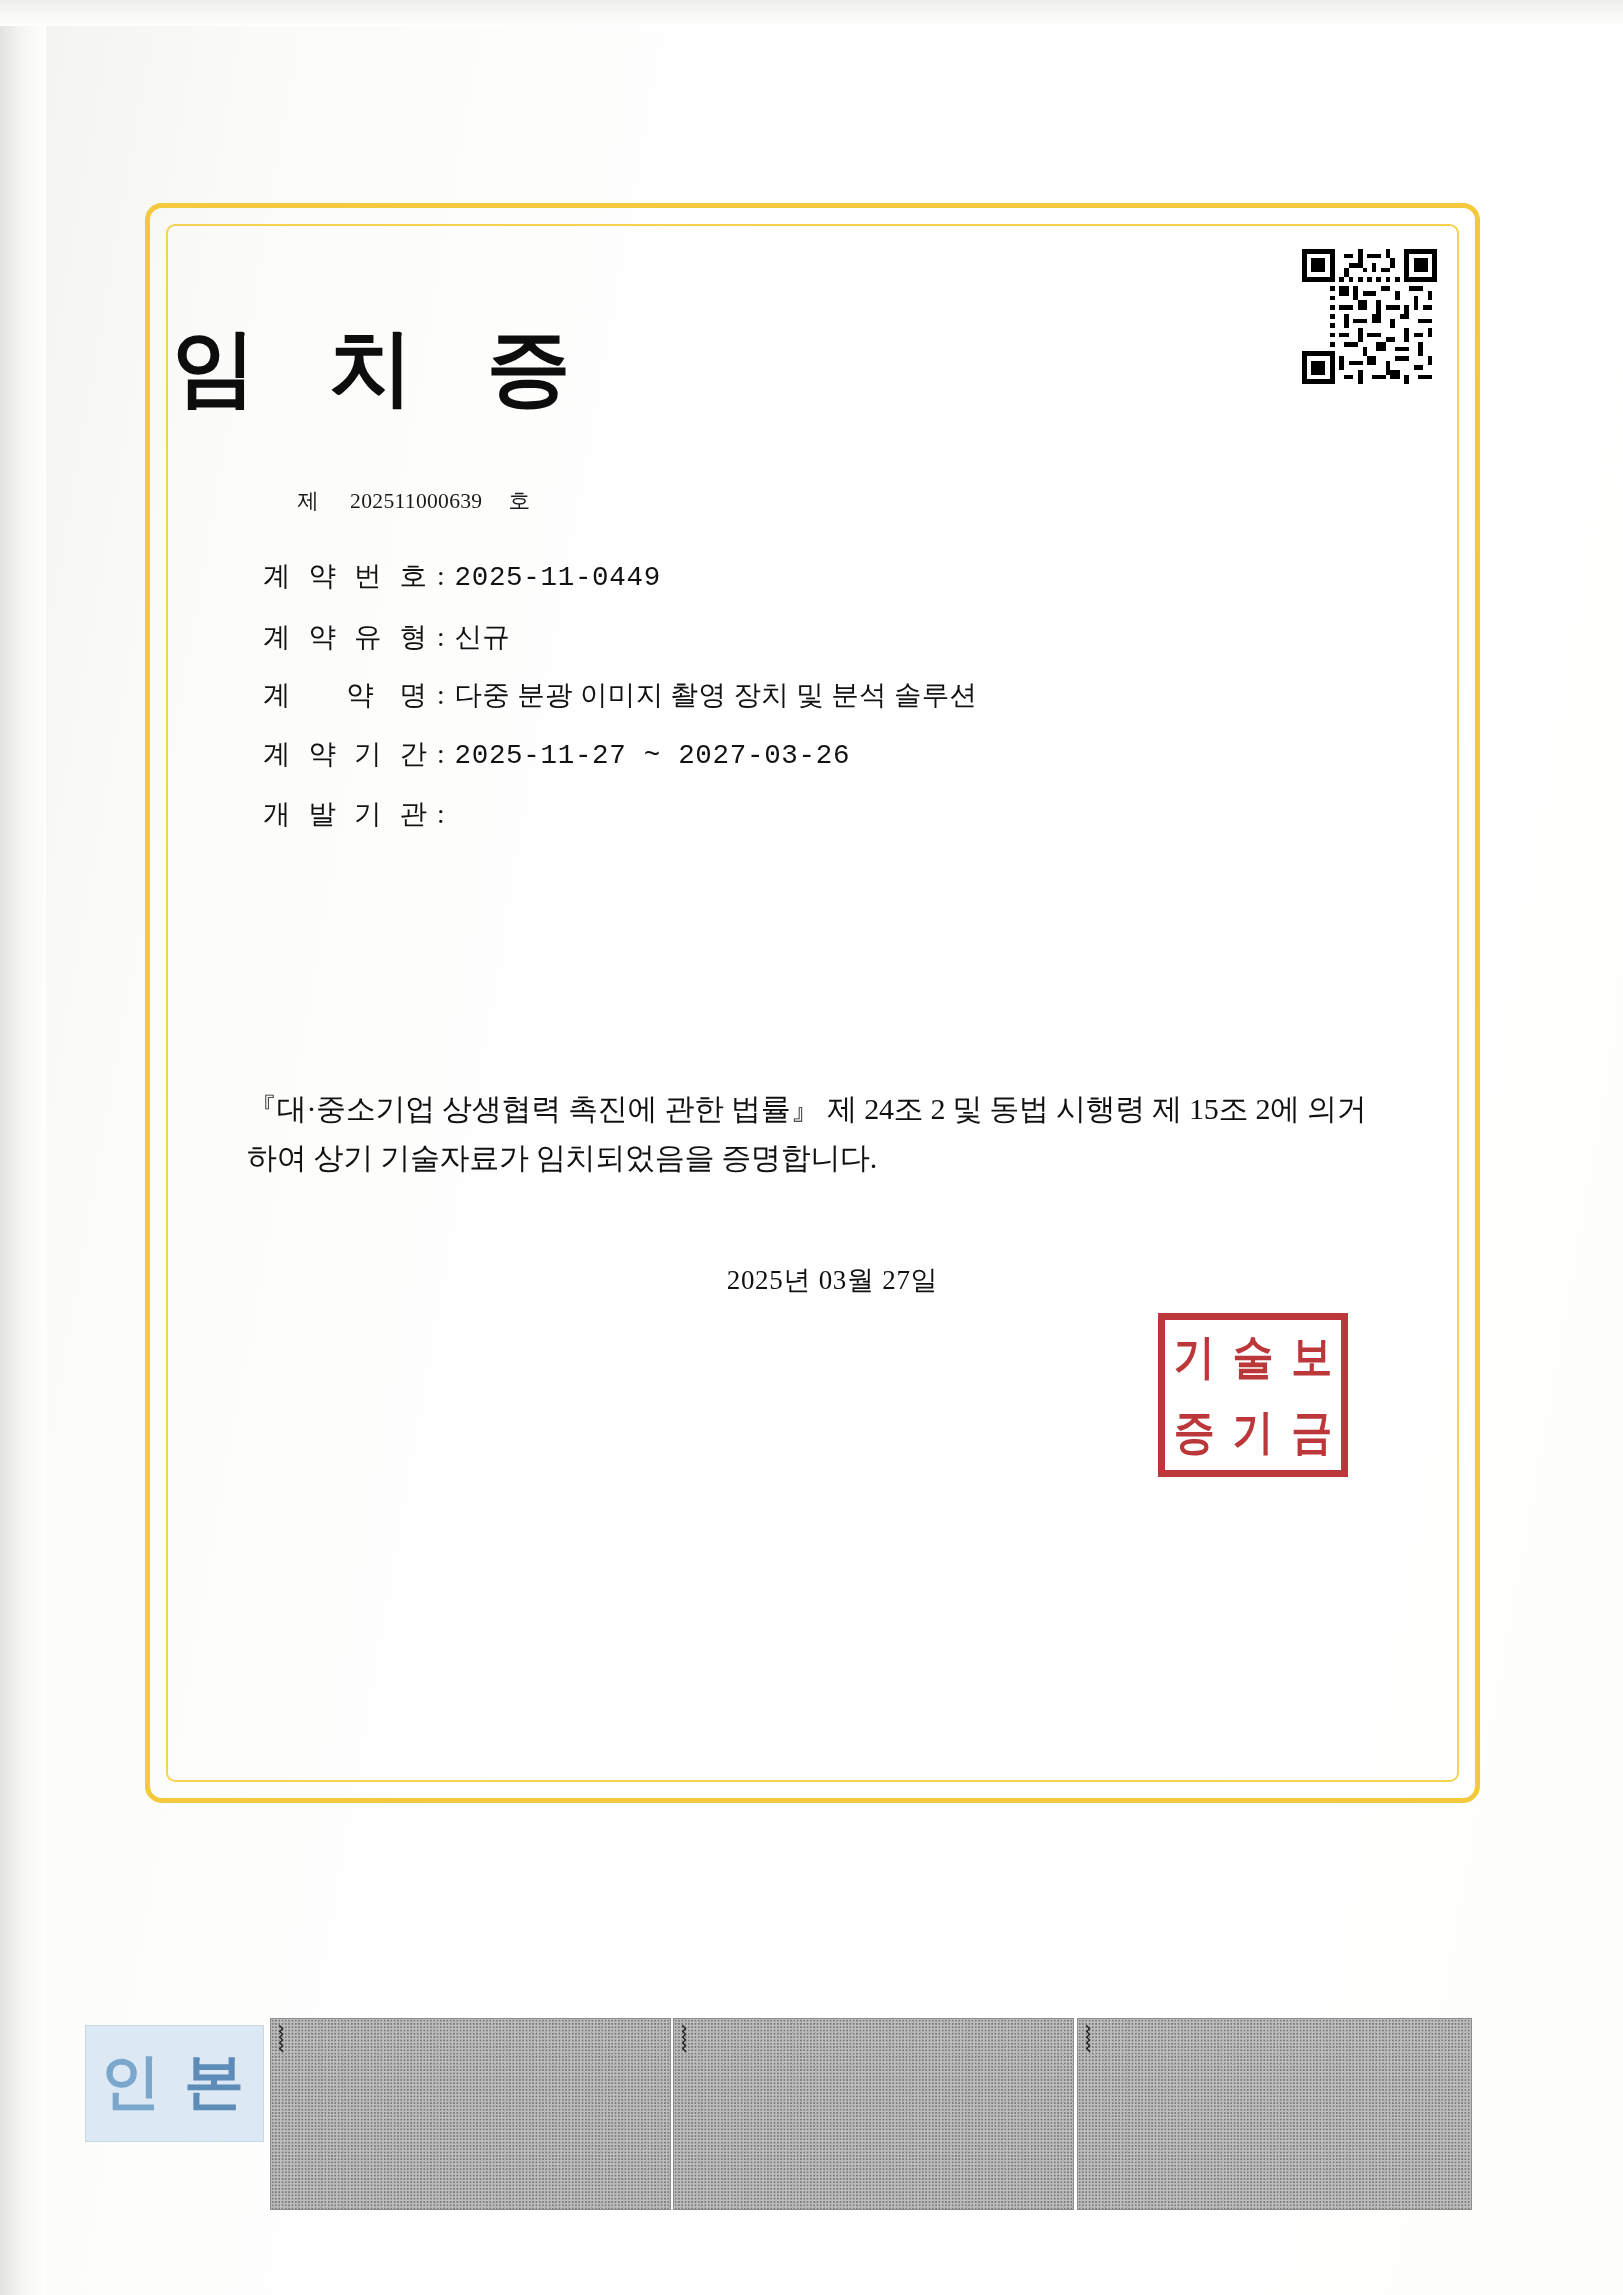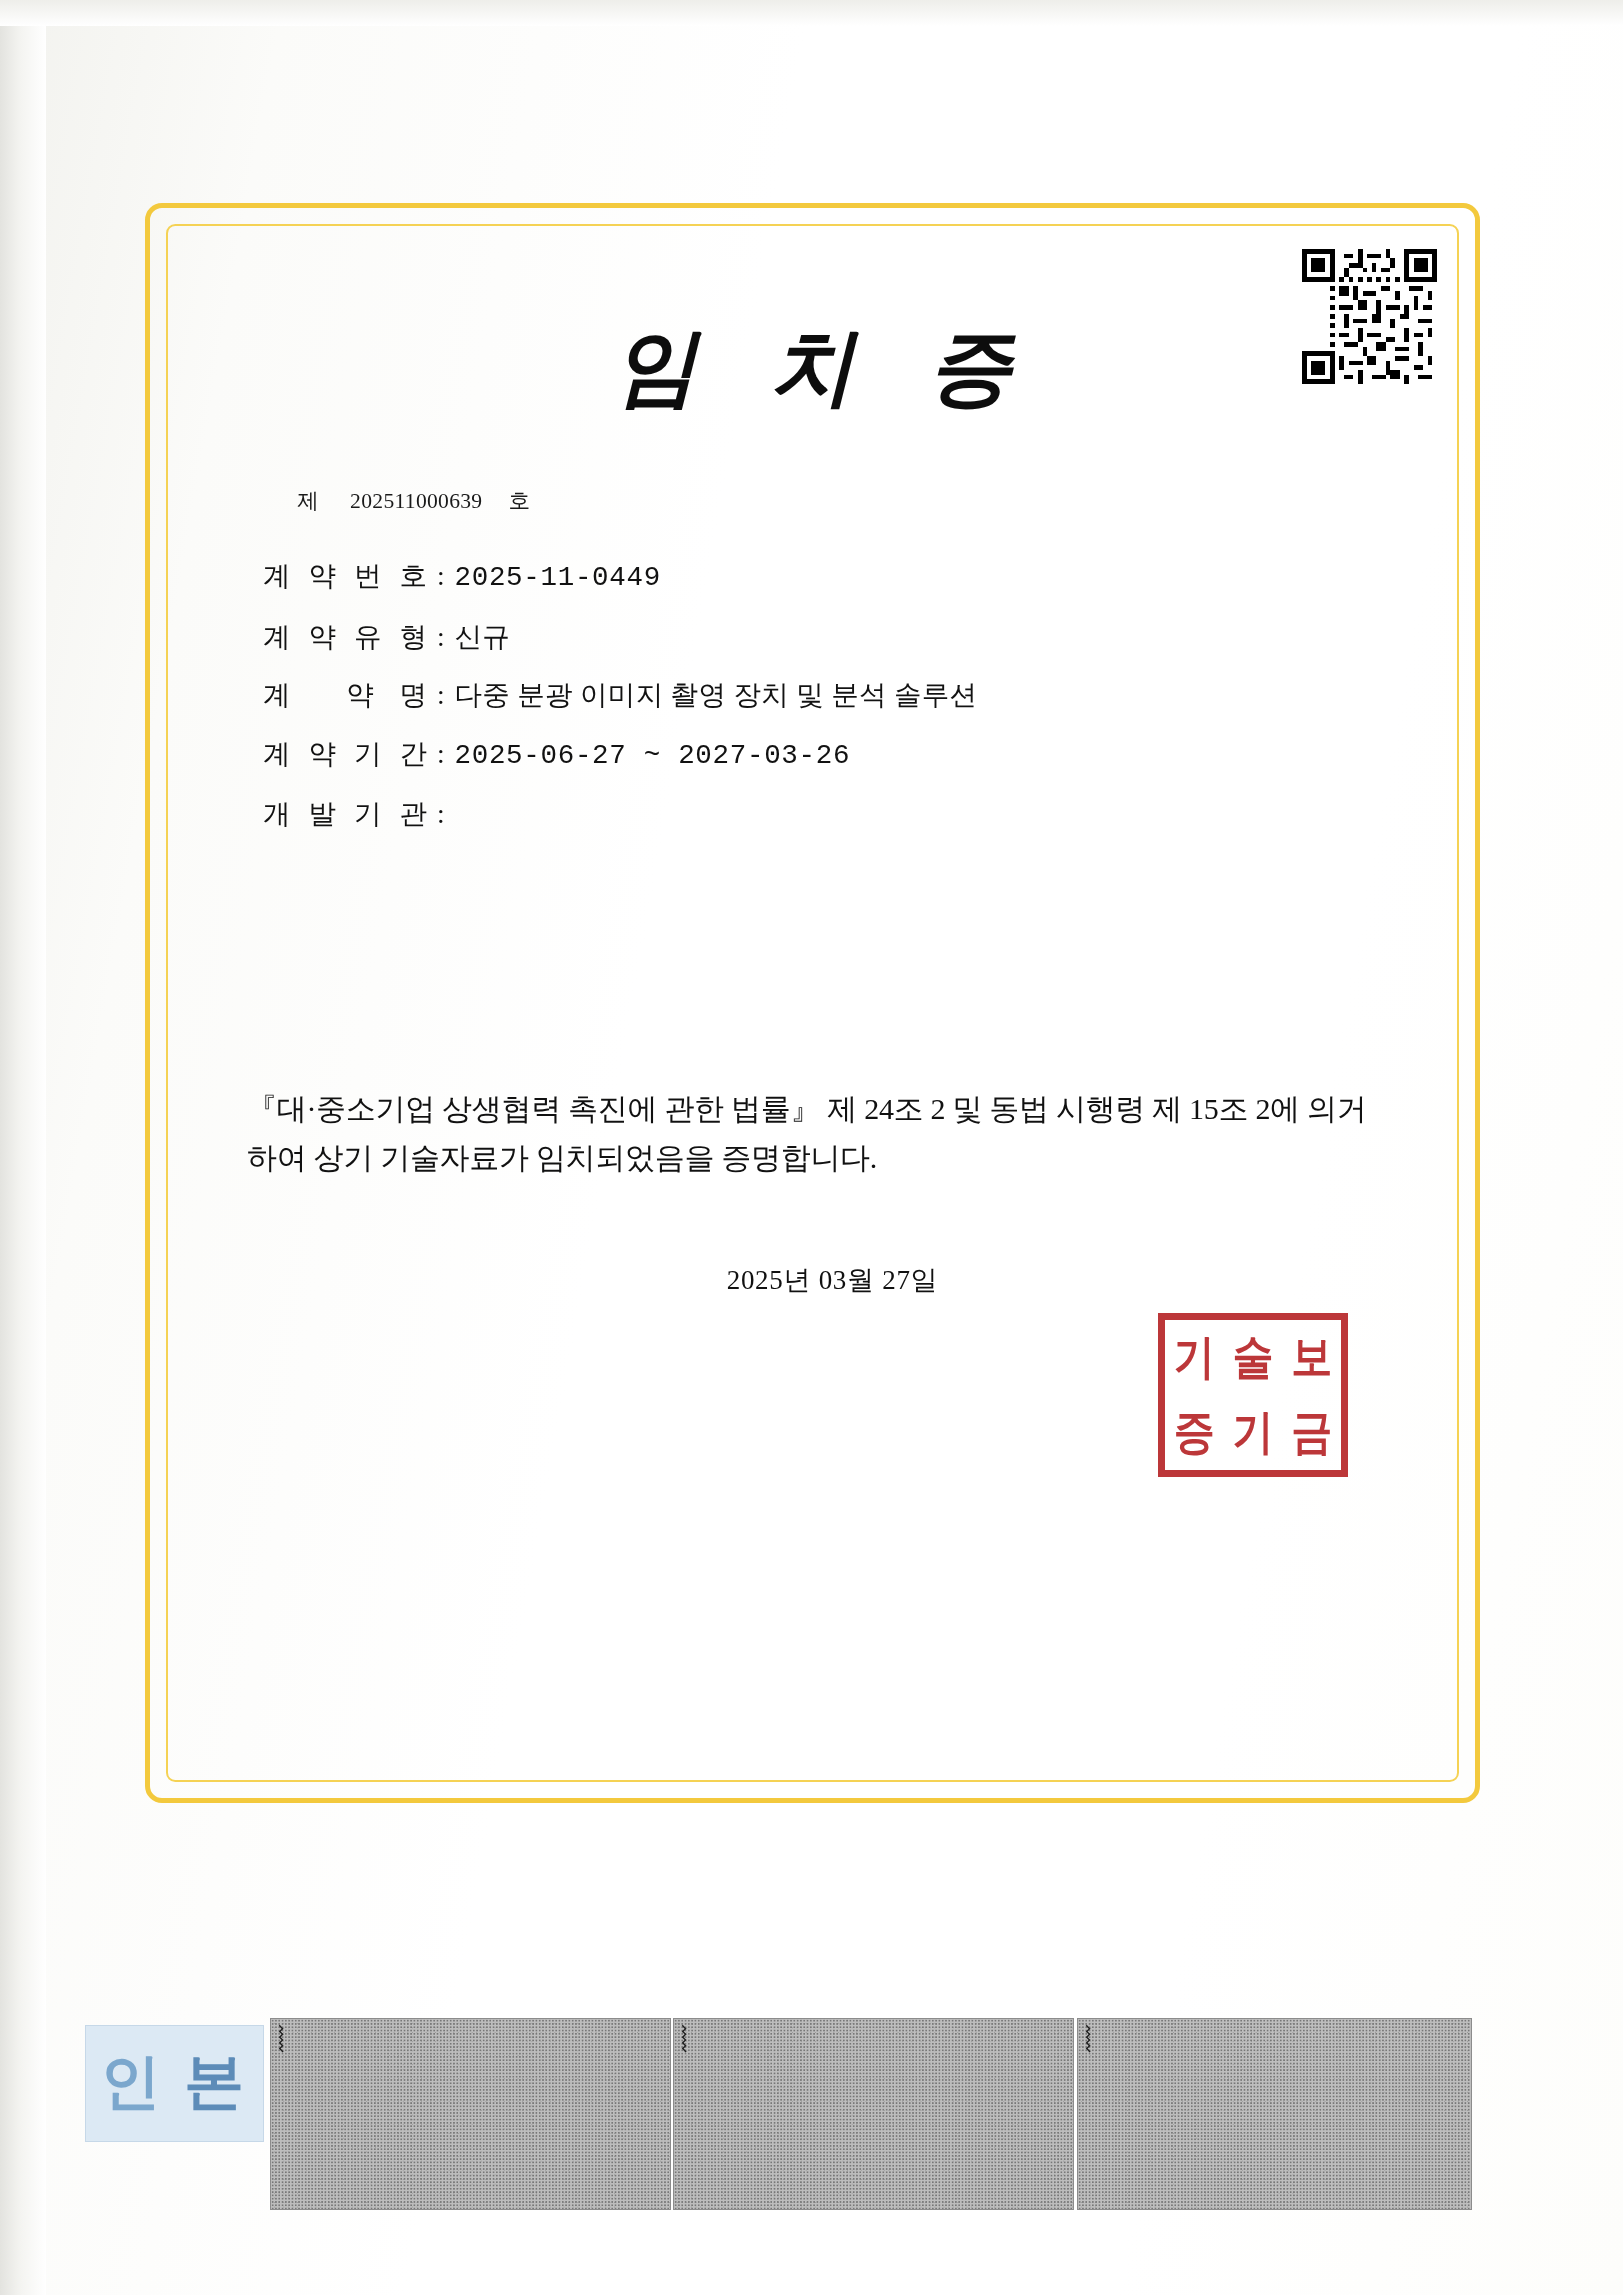--- a/index.html
+++ b/index.html
@@ -67,29 +67,28 @@
     width: 135px;
     height: 135px;
   }
   .qr-wrap svg { display: block; width: 100%; height: 100%; }
 
   
   .cert-title {
     position: absolute;
     left: 0; right: 0;
     top: 115px;
-    text-align: center;
+    text-align: left;
     font-family: "DejaVu Serif", "Liberation Serif", serif;
     font-size: 84px;
     font-weight: 700;
     letter-spacing: 22px;
     text-indent: 22px;
     color: #0d0d0d;
     line-height: 1.05;
-    font-style: italic;
   }
 
   
   .field-block {
     position: absolute;
     left: 113px;
     top: 253px;
     right: 72px;
   }
   .doc-no {
@@ -401,21 +400,21 @@
     </div>
 
     <div class="field-row">
       <div class="field-label">
         <span>계</span>
           <span>약</span>
           <span>기</span>
           <span>간</span>
       </div>
       <div class="field-colon">:</div>
-      <div class="field-value mono">2025-06-27 ~ 2027-03-26</div>
+      <div class="field-value mono">2025-11-27 ~ 2027-03-26</div>
     </div>
 
     <div class="field-row">
       <div class="field-label">
         <span>개</span>
           <span>발</span>
           <span>기</span>
           <span>관</span>
       </div>
       <div class="field-colon">:</div>

